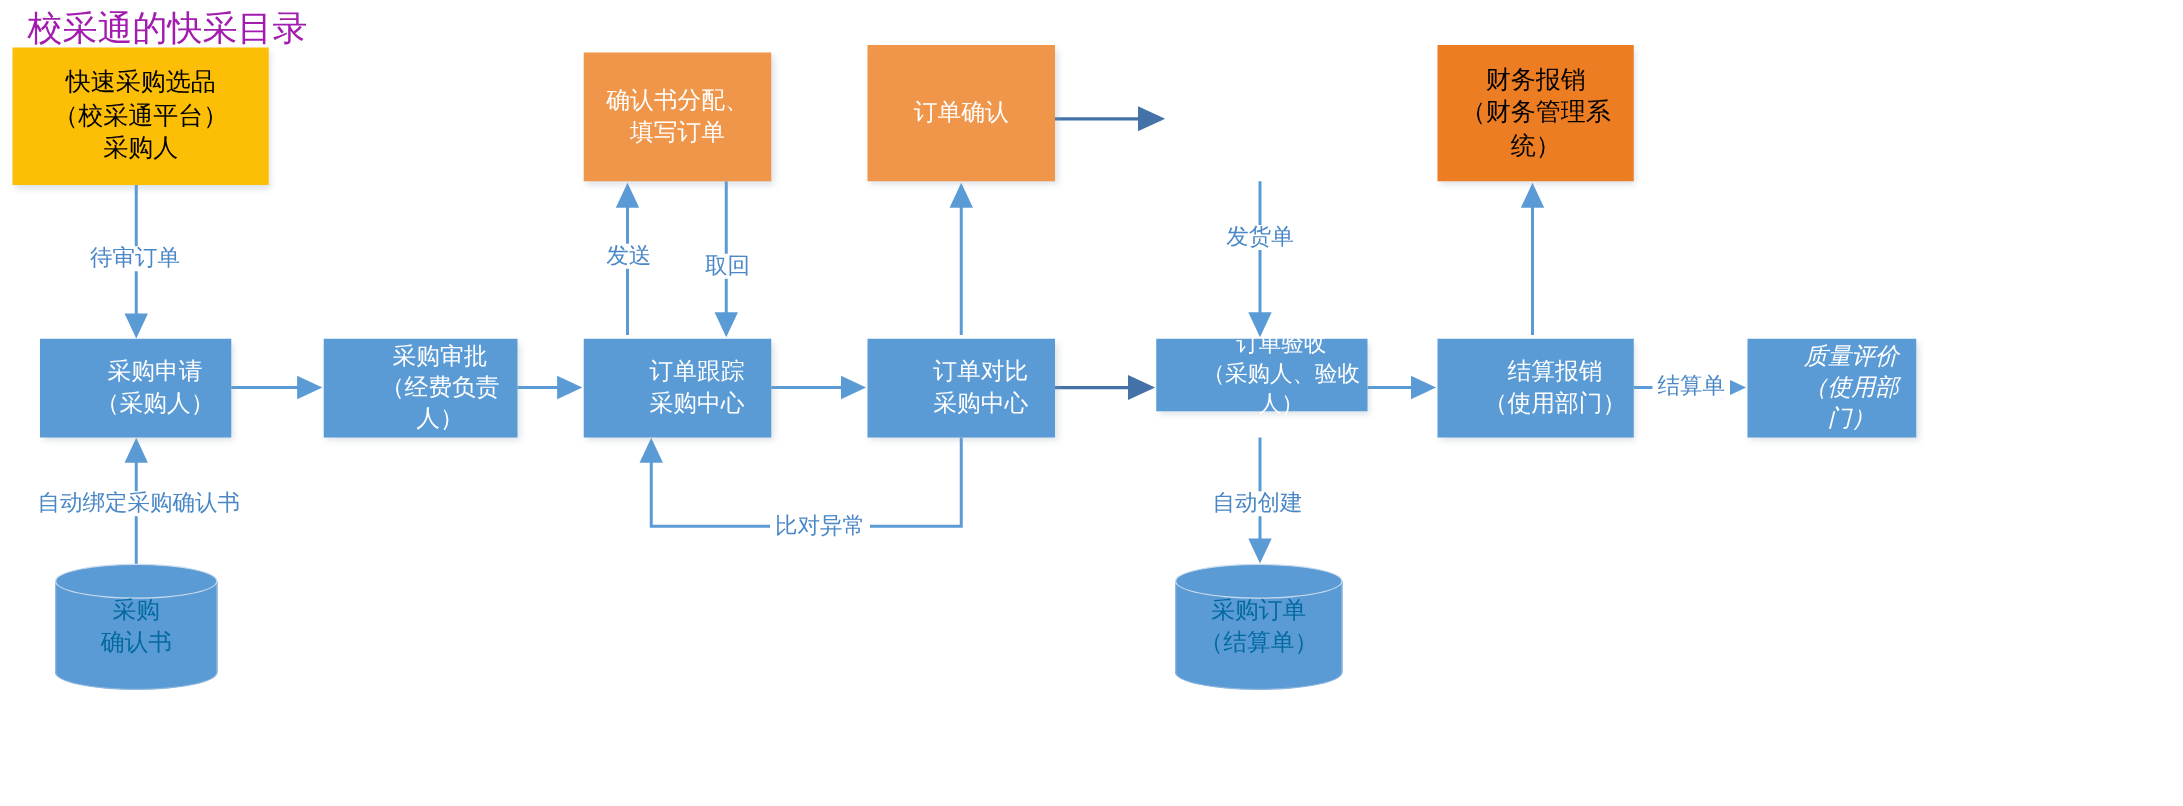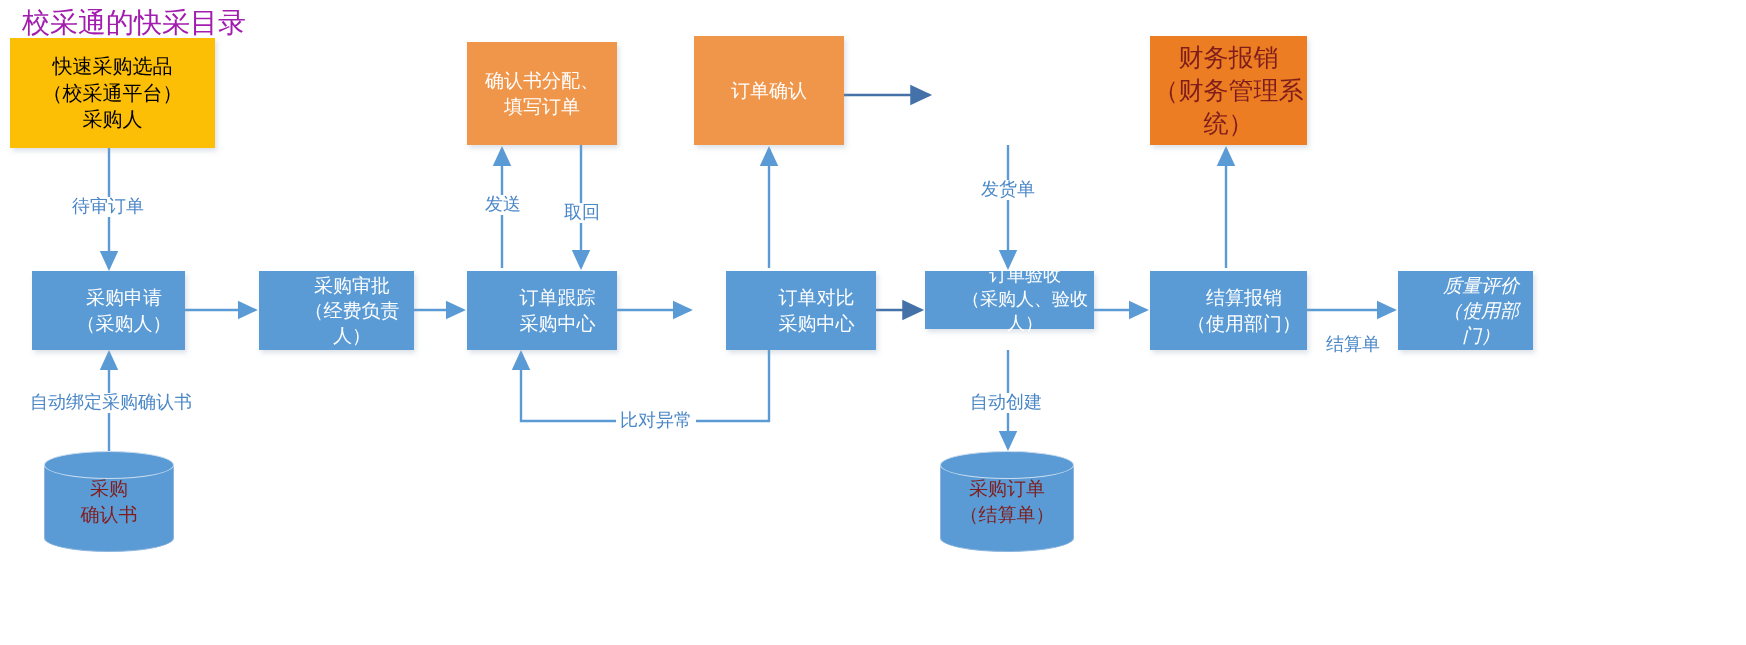--- a/index.html
+++ b/index.html
@@ -12,21 +12,21 @@
 
   .node{
     position:absolute;box-sizing:border-box;
     display:flex;align-items:center;justify-content:center;
     text-align:center;line-height:1.32;
     white-space:pre-line;
     box-shadow:2px 3px 5px rgba(140,160,180,0.30);
   }
   .node.blue{background:#5b9bd5;color:#ffffff;font-size:19px;padding-left:31px;}
   .node.orange{background:#f0964b;color:#ffffff;font-size:19px;}
-  .node.orange-dark{background:#ed7d22;color:#7f1d1d;font-size:25px;}
+  .node.orange-dark{background:#ed7d22;color:#000000;font-size:20px;}
   .node.amber{background:#fdbe06;color:#000000;font-size:20px;}
 
   .cyl{position:absolute;}
   .cyl .body{
     position:absolute;left:0;right:0;top:14px;bottom:14px;
     background:#5b9bd5;
     border-left:1px solid #8fb7dd;border-right:1px solid #8fb7dd;
   }
   .cyl .top{
     position:absolute;left:0;top:0;width:100%;height:28px;
@@ -34,21 +34,21 @@
     border:1px solid #c9dcef;box-sizing:border-box;
   }
   .cyl .bottom{
     position:absolute;left:0;bottom:0;width:100%;height:28px;
     background:#5b9bd5;border-radius:50%;
     border:1px solid #8fb7dd;box-sizing:border-box;
   }
   .cyl .cap-label{
     position:absolute;left:0;right:0;top:0;bottom:0;
     display:flex;align-items:center;justify-content:center;
-    color:#7f1d1d;font-size:19px;line-height:1.32;text-align:center;
+    color:#0369a1;font-size:19px;line-height:1.32;text-align:center;
     white-space:pre-line;z-index:3;
   }
   .cyl-shadow{
     position:absolute;border-radius:50%/12%;
     box-shadow:3px 4px 6px rgba(140,160,180,0.35);
     z-index:-1;
   }
 
   .edge-label{
     position:absolute;color:#4a87c7;font-size:18px;
@@ -128,21 +128,21 @@
 
   <div class="node blue" style="left:32px;top:271px;width:153px;height:79px;">采购申请
 （采购人）</div>
 
   <div class="node blue" style="left:259px;top:271px;width:155px;height:79px;">采购审批
 （经费负责人）</div>
 
   <div class="node blue" style="left:467px;top:271px;width:150px;height:79px;">订单跟踪
 采购中心</div>
 
-  <div class="node blue" style="left:694px;top:271px;width:150px;height:79px;margin-left:32px;">订单对比
+  <div class="node blue" style="left:694px;top:271px;width:150px;height:79px;">订单对比
 采购中心</div>
 
   <div class="node blue" style="left:925px;top:271px;width:169px;height:58px;font-size:18px;">订单验收
 （采购人、验收人）</div>
 
   <div class="node blue" style="left:1150px;top:271px;width:157px;height:79px;">结算报销
 （使用部门）</div>
 
   <div class="node blue" style="left:1398px;top:271px;width:135px;height:79px;font-style:italic;">质量评价
 （使用部门）</div>
@@ -172,15 +172,15 @@
   <div class="edge-label" style="left:560px;top:203px;">取回</div>
 
   <div class="edge-label" style="left:977px;top:180px;">发货单</div>
 
   <div class="edge-label" style="left:26px;top:393px;">自动绑定采购确认书</div>
 
   <div class="edge-label" style="left:616px;top:411px;">比对异常</div>
 
   <div class="edge-label" style="left:966px;top:393px;">自动创建</div>
 
-  <div class="edge-label" style="left:1322px;top:299px;margin-top:36px;">结算单</div>
+  <div class="edge-label" style="left:1322px;top:299px;">结算单</div>
 
 </div>
 
 </body></html>

